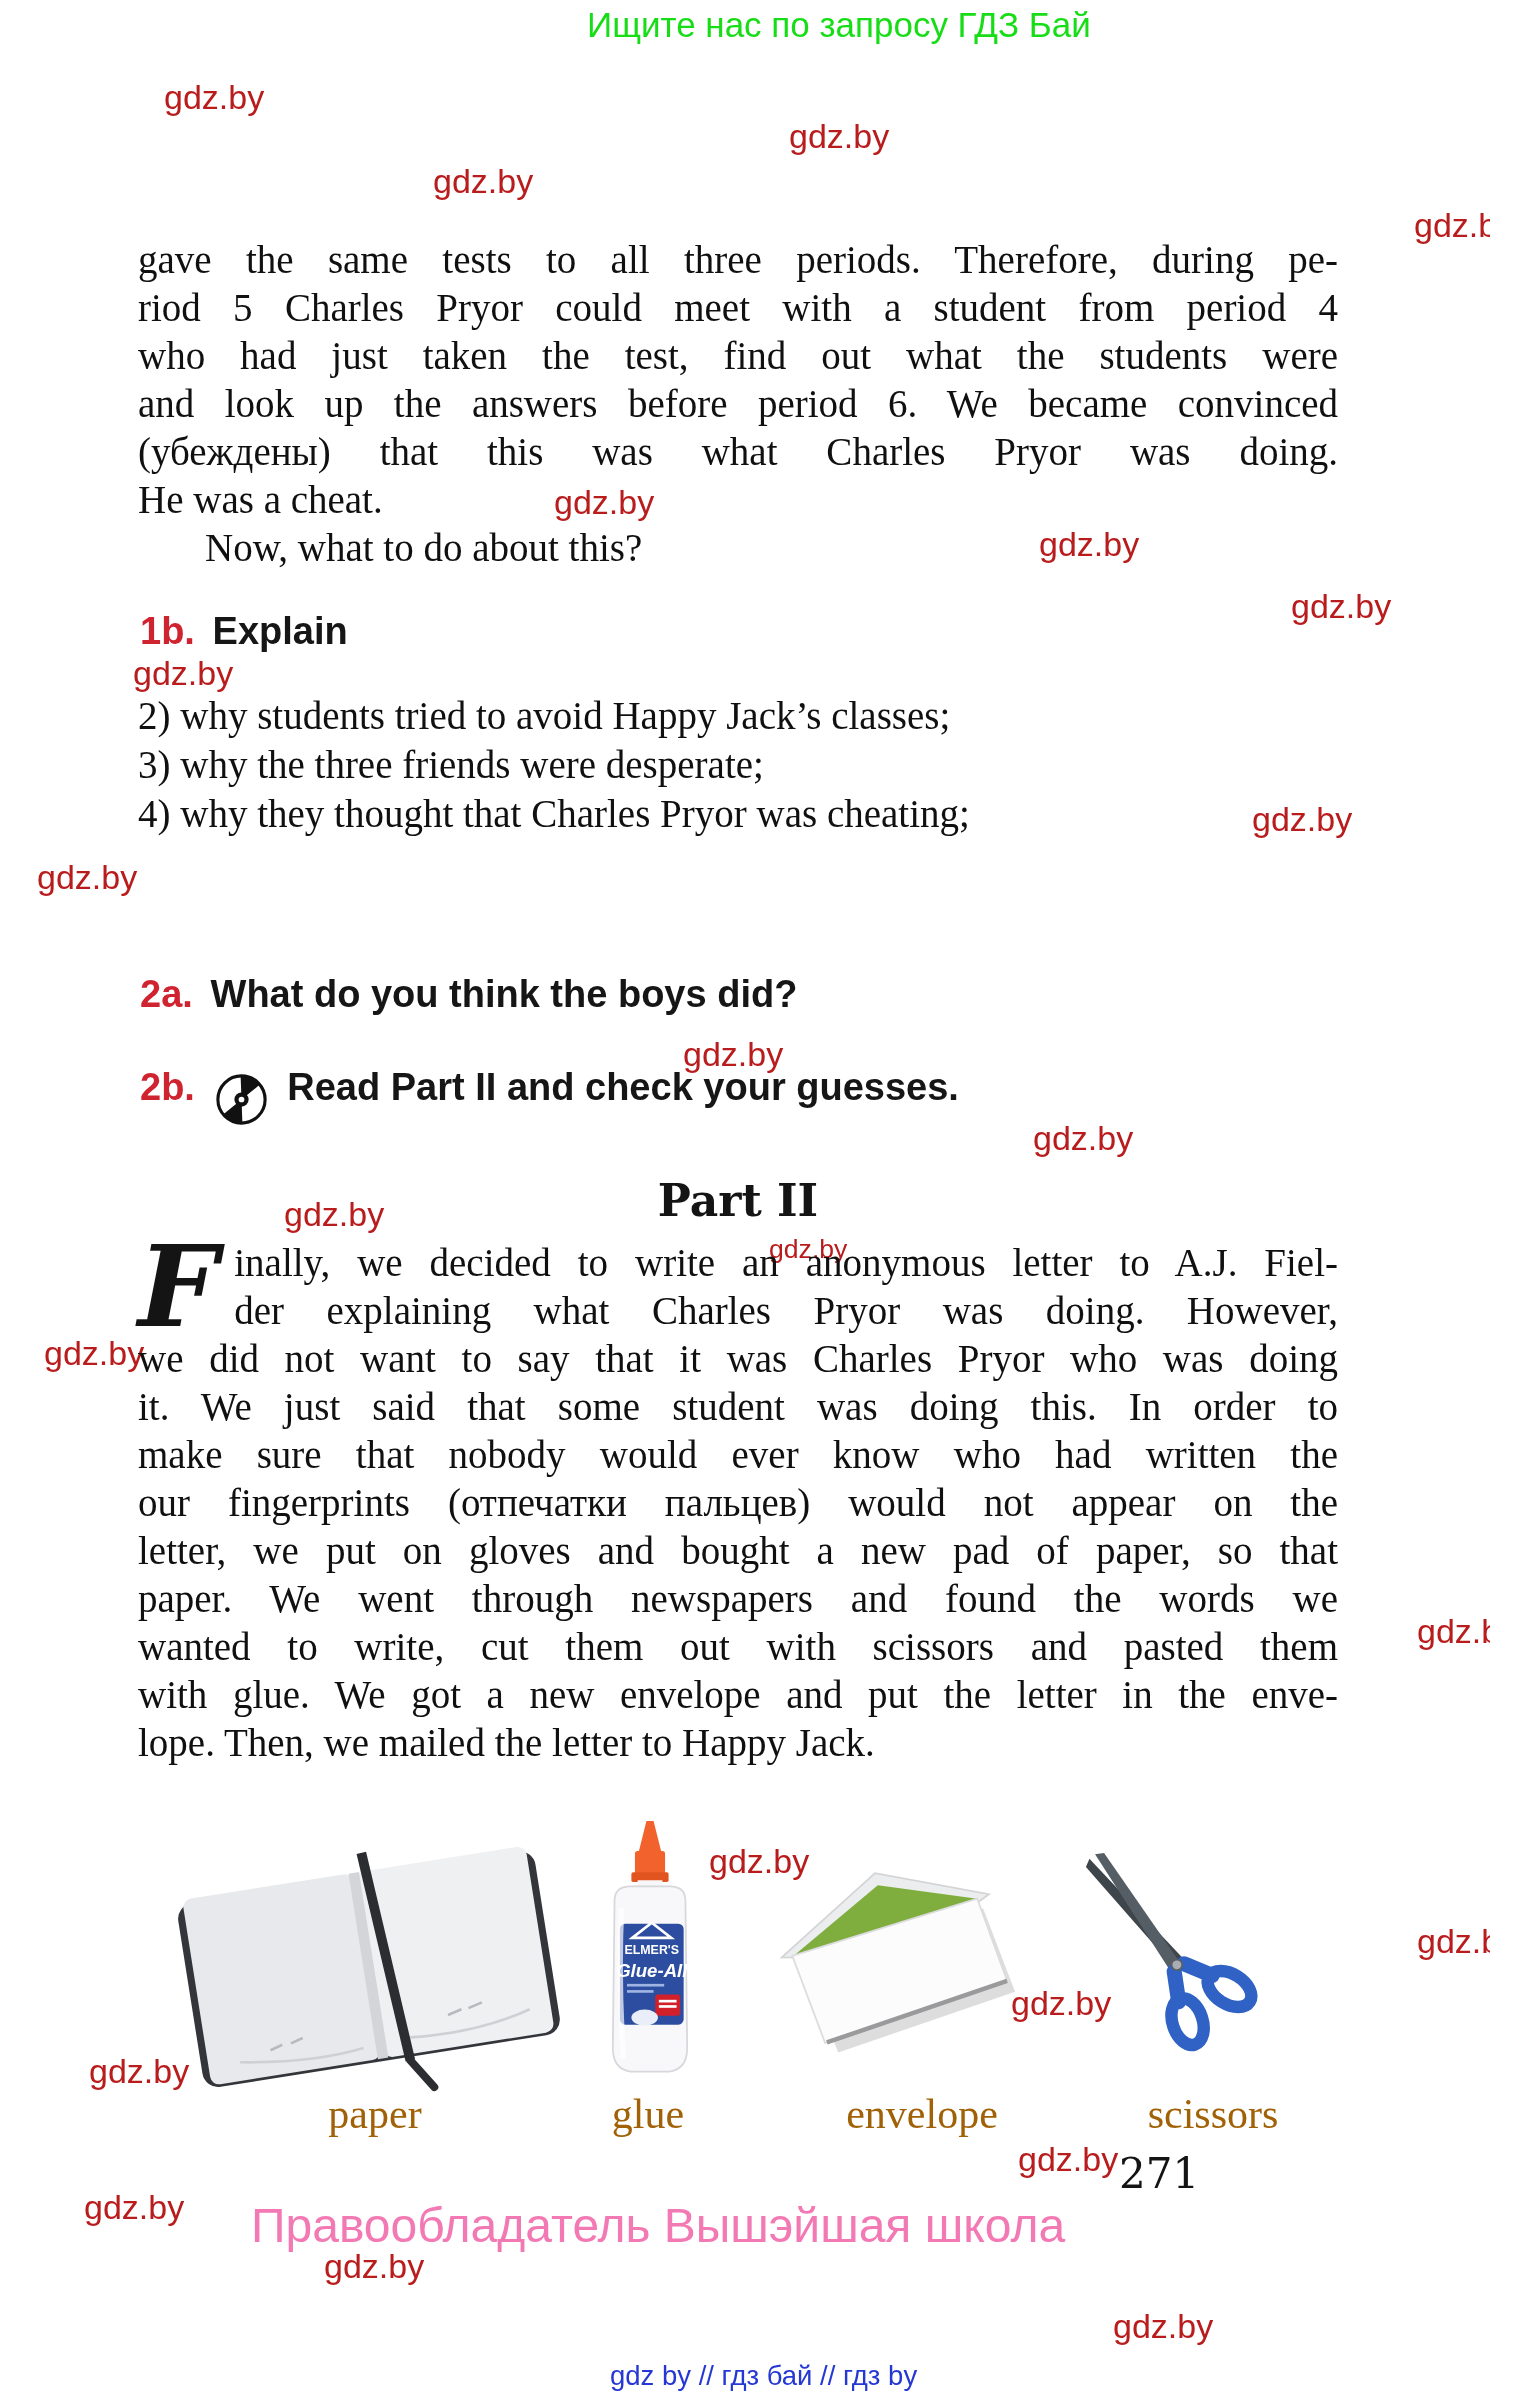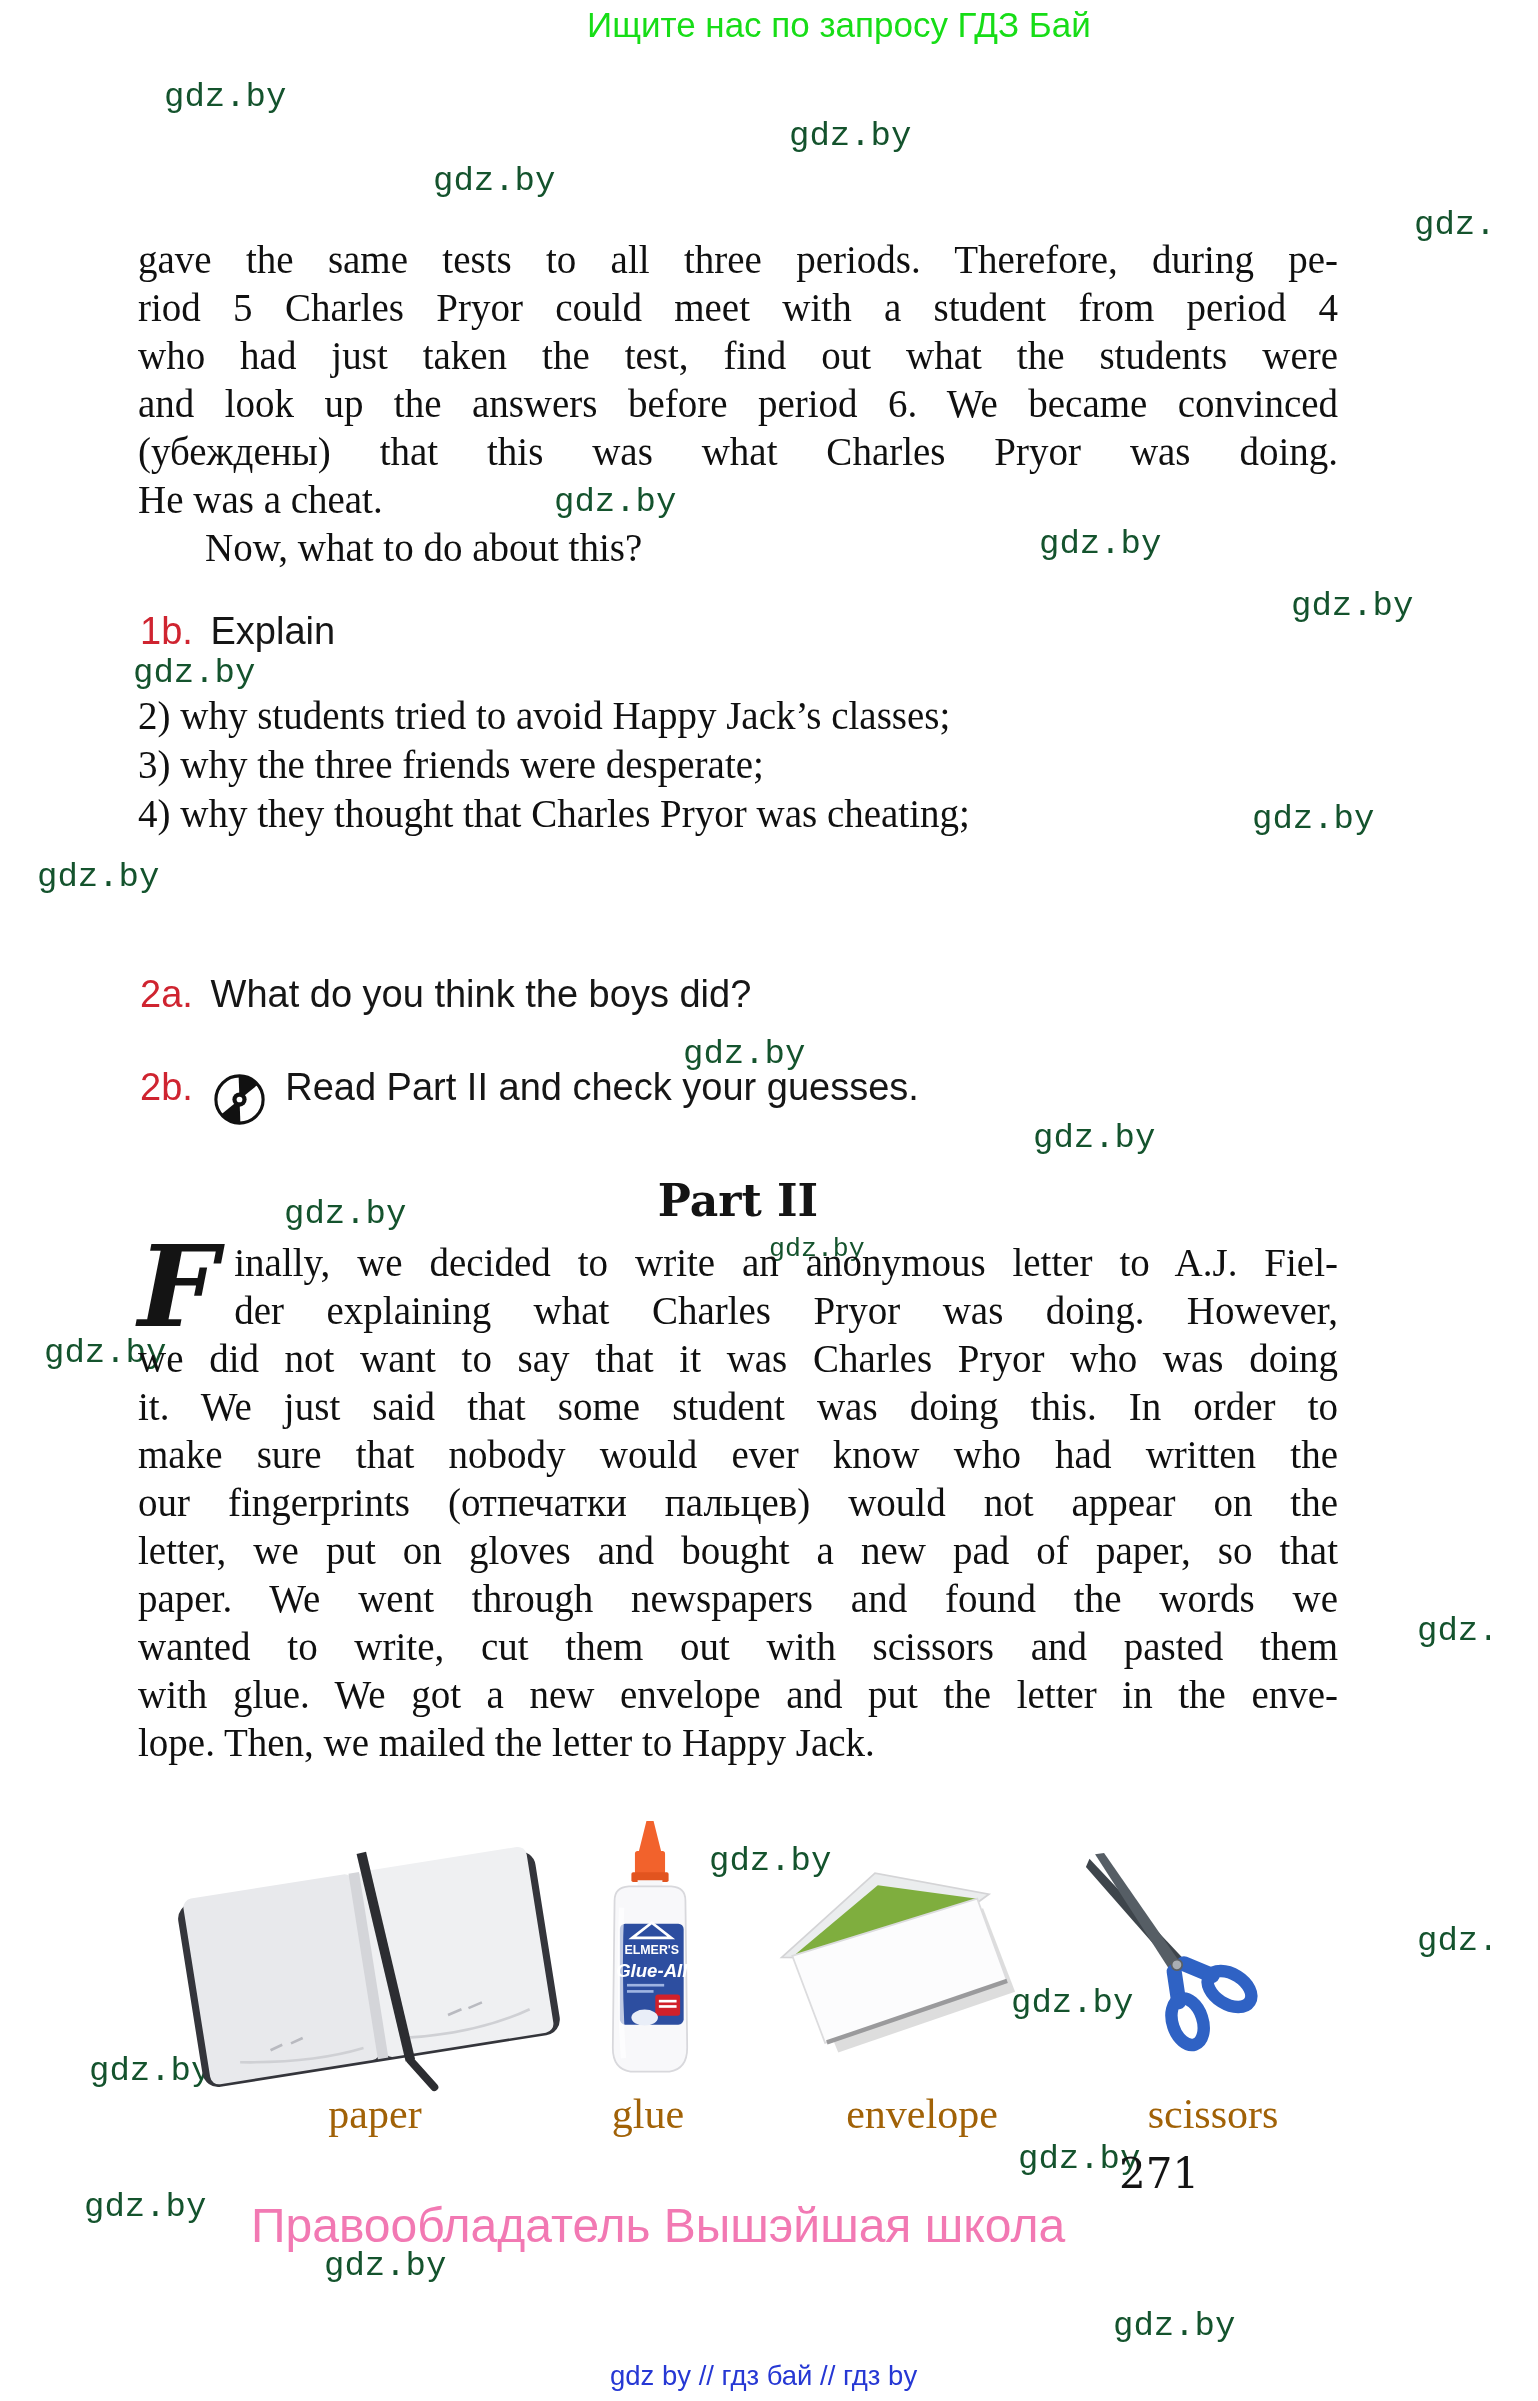--- a/index.html
+++ b/index.html
@@ -2,41 +2,41 @@
 <html style="--accent-red: #cf2430; --banner-green: #17dd17; --copyright-pink: #f279b3; --footer-blue: #2638d4;font-size:14px"><head>
 <meta charset="utf-8">
 <style>
   html,body { margin:0; padding:0; background:#ffffff; }
   .page {
     position:relative; width:1490px; height:2401px; background:#ffffff;
     overflow:hidden; font-family:"Liberation Serif", serif; color:#101010;
   }
   
   .wm {
-    position:absolute; font-family:Liberation Mono, monospace;
-    font-size:34px; color:#14532d; white-space:nowrap;
+    position:absolute; font-family:Liberation Sans, sans-serif;
+    font-size:34px; color:#b91c1c; white-space:nowrap;
   }
   .wm.small { font-size:26.6px; }
   
   .banner {
     position:absolute; top:5.3px; left:587px;
     font-family:"Liberation Sans", sans-serif; font-size:35px;
     color:var(--banner-green,#17dd17); white-space:nowrap;
   }
   
   .body-col { position:absolute; left:138px; width:1200px; font-size:39px; line-height:48px; }
   .tline { text-align:justify; text-align-last:justify; }
   .para .lines .tline:last-child { text-align-last:left; }
   .question { text-indent:67px; }
   .list-col { position:absolute; left:138px; width:1241px; font-size:39px; line-height:49px; }
   .list-col .tline { text-align:left; text-align-last:left; }
   
   .ex-row {
     position:absolute; left:140px; display:flex; align-items:baseline; gap:17.7px;
-    font-family:"Liberation Sans", sans-serif; font-weight:normal; font-size:38px; color:#161616;
+    font-family:"Liberation Sans", sans-serif; font-weight:bold; font-size:38px; color:#161616;
     white-space:nowrap;
   }
   .ex-num { color:var(--accent-red,#cf2430); }
   .ex-row .cd { align-self:center; position:relative; top:5.3px; }
   
   .part-heading {
     position:absolute; left:138px; width:1200px; text-align:center;
     font-family:"DejaVu Serif", serif; font-weight:bold; font-size:44px; color:#141414;
   }
   .dropcap {

